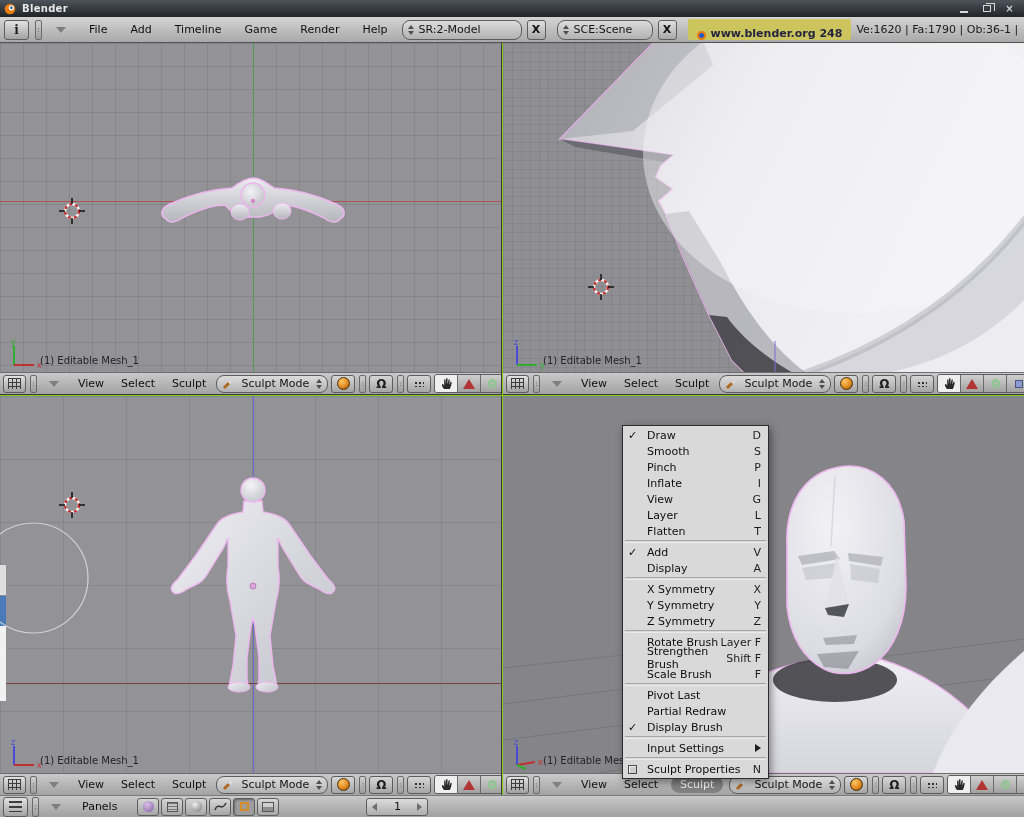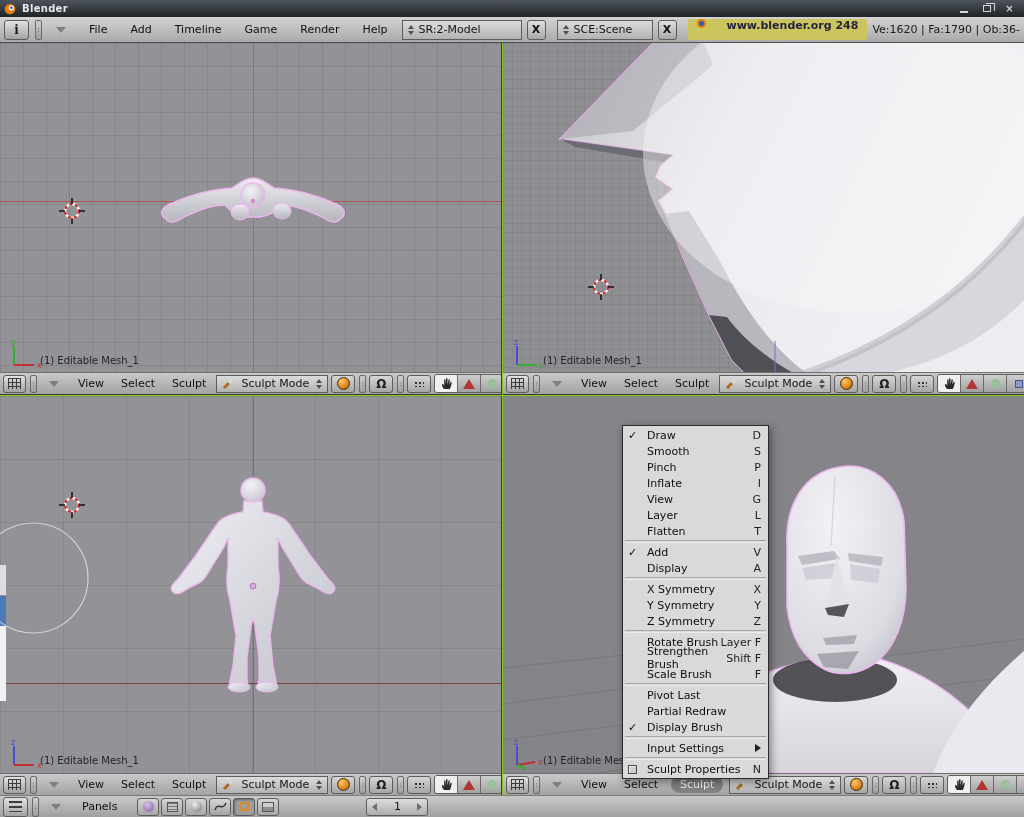--- a/index.html
+++ b/index.html
@@ -23,29 +23,29 @@
   background:linear-gradient(#d4d4d4,#a9a9a9); border-bottom:1px solid #515151;
   display:flex; align-items:center; gap:5px; padding:0 4px; overflow:hidden; white-space:nowrap; }
 .ed-btn { width:25px; height:20px; background:linear-gradient(#e2e2e2,#a2a2a2); border:1px solid #5d5d5d;
   border-radius:3px; display:flex; align-items:center; justify-content:center; flex:none; }
 .mini-step { width:7px; height:20px; background:linear-gradient(#cfcfcf,#9d9d9d); border:1px solid #6a6a6a;
   border-radius:2px; margin-left:1px; font-size:7px; color:#333; display:flex; align-items:center; justify-content:center; flex:none; }
 .info-glyph::before { content:"i"; font-weight:bold; font-size:12px; color:#1c1c1c; font-family:"DejaVu Serif",serif; }
 .dd-tri { width:0; height:0; border-left:5px solid transparent; border-right:5px solid transparent;
   border-top:6px solid #7f7f7f; margin:0 9px; flex:none; }
 .menu-label { padding:0 9px; color:#101010; }
-.combo { height:20px; background:linear-gradient(#dcdcdc,#b2b2b2); border:1px solid #5d5d5d; border-radius:0;
+.combo { height:20px; background:linear-gradient(#dcdcdc,#b2b2b2); border:1px solid #5d5d5d; border-radius:8px;
   display:flex; align-items:center; padding:0 5px; gap:5px; flex:none; }
 .updown { display:flex; flex-direction:column; gap:2px; }
 .updown i { width:0; height:0; border-left:3px solid transparent; border-right:3px solid transparent; display:block; }
 .updown .up { border-bottom:4px solid #4f4f4f; }
 .updown .dn { border-top:4px solid #4f4f4f; }
 .xbtn { width:19px; height:20px; background:linear-gradient(#e0e0e0,#a8a8a8); border:1px solid #5d5d5d; border-radius:3px;
   display:flex; align-items:center; justify-content:center; font-weight:bold; color:#111; flex:none; }
-.hl-site { background:#ccc55e; height:21px; display:flex; align-items:flex-start; gap:21px; padding:0 9px;
+.hl-site { background:#ccc55e; height:21px; display:flex; align-items:flex-end; gap:5px; padding:0 9px;
   color:#24243e; font-weight:bold; border-radius:2px; flex:none; margin-left:6px; }
 .site-ico { width:9px; height:9px; border-radius:50%; background:radial-gradient(circle at 50% 50%, #2a5bbf 0 2px, #e87d0d 3px); flex:none; }
 .stats { color:#1a1a1a; overflow:hidden; flex:1; }
 
 
 .viewport { position:absolute; overflow:hidden; background:#909094; }
 #vp-tl { left:0; top:43px; width:502px; height:352px; border-right:1px solid #3a3a3a; border-bottom:1px solid #3a3a3a; }
 #vp-tr { left:503px; top:43px; width:521px; height:352px; border-bottom:1px solid #3a3a3a; }
 #vp-bl { left:0; top:396px; width:502px; height:399px; border-right:1px solid #3a3a3a; }
 #vp-br { left:503px; top:396px; width:521px; height:399px; }

